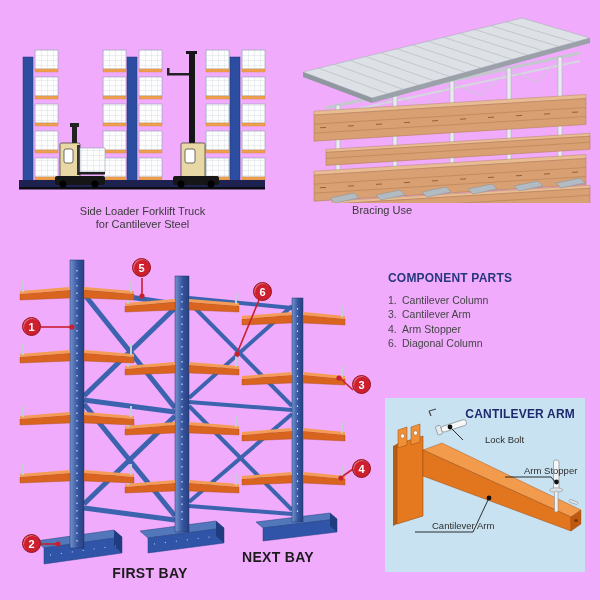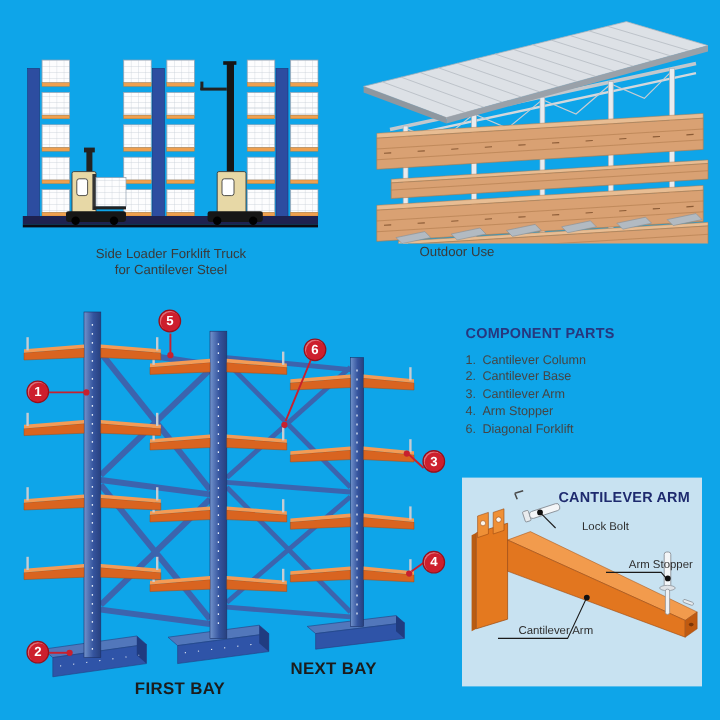--- a/index.html
+++ b/index.html
@@ -1,16 +1,16 @@
 <!DOCTYPE html>
 <html><head>
 <meta charset="utf-8">
 <style>
   html,body{margin:0;padding:0;background:#ffffff;}
-  .canvas{position:relative;width:600px;height:600px;background:#0ea5e9;overflow:hidden;
+  .canvas{position:relative;width:600px;height:600px;background:#f0abfc;overflow:hidden;
           font-family:"Liberation Sans",sans-serif;}
   .panel{position:absolute;}
   .caption{color:#3a3a3a;font-size:11px;line-height:1.18;}
   .caption.center{text-align:center;}
   .caption.right{text-align:right;}
   .parts-title{margin:0;color:#27377e;font-size:12px;font-weight:bold;letter-spacing:.2px;}
   .parts-list{list-style:none;margin:9px 0 0 0;padding:0;}
   .parts-list li{font-size:10.5px;color:#454545;margin:0 0 2.4px 0;}
   .parts-list .num{display:inline-block;width:14px;}
   .arm-box{position:absolute;left:385px;top:398px;width:200px;height:174px;background:#c8e2f1;}
@@ -130,21 +130,21 @@
       <g>
         <polygon points="30,190 54,185 59,190 35,195" fill="#b2bac2" stroke="#878e96" stroke-width="0.5"></polygon>
         <polygon points="76,187 100,182 105,187 81,192" fill="#b2bac2" stroke="#878e96" stroke-width="0.5"></polygon>
         <polygon points="122,184 146,179 151,184 127,189" fill="#b2bac2" stroke="#878e96" stroke-width="0.5"></polygon>
         <polygon points="168,181 192,176 197,181 173,186" fill="#b2bac2" stroke="#878e96" stroke-width="0.5"></polygon>
         <polygon points="214,178 238,173 243,178 219,183" fill="#b2bac2" stroke="#878e96" stroke-width="0.5"></polygon>
         <polygon points="256,175 280,170 285,175 261,180" fill="#b2bac2" stroke="#878e96" stroke-width="0.5"></polygon>
       </g>
     </svg>
     <div class="caption right" style="position:absolute;left:0;top:196px;width:112px;">
-      <div>Outdoor Use</div>
+      <div>Bracing Use</div>
     </div>
   </section>
 
   <section class="panel" style="left:0;top:250px;width:390px;height:350px;">
     <svg width="390" height="340" viewBox="0 0 390 340">
       <defs>
         <linearGradient id="colGrad" x1="0" y1="0" x2="1" y2="0">
           <stop offset="0" stop-color="#7293cc"></stop>
             <stop offset="0.55" stop-color="#35549e"></stop>
             <stop offset="1" stop-color="#27407e"></stop>
@@ -320,24 +320,23 @@
       </div>
 
     <div class="bay-label" style="left:110px;top:315px;width:80px;text-align:center;">FIRST BAY</div>
     <div class="bay-label" style="left:238px;top:299px;width:80px;text-align:center;">NEXT BAY</div>
   </section>
 
   <section class="panel" style="left:388px;top:271px;width:200px;">
     <h2 class="parts-title">COMPONENT PARTS</h2>
     <ol class="parts-list">
       <li><span class="num">1.</span><span>Cantilever Column</span></li>
-      <li><span class="num">2.</span><span>Cantilever Base</span></li>
       <li><span class="num">3.</span><span>Cantilever Arm</span></li>
       <li><span class="num">4.</span><span>Arm Stopper</span></li>
-      <li><span class="num">6.</span><span>Diagonal Forklift</span></li>
+      <li><span class="num">6.</span><span>Diagonal Column</span></li>
     </ol>
   </section>
 
   <div class="arm-box">
     <svg width="200" height="174" viewBox="0 0 200 174" style="position:absolute;left:0;top:0;">
       <g>
         <polygon points="8,48 12,46 12,126 8,128" fill="#b85c12"></polygon>
         <polygon points="12,46 38,38 38,118 12,126" fill="#e4791f" stroke="#9c4a10" stroke-width="0.6"></polygon>
         <polygon points="13,32 22,29 22,47 13,50" fill="#ef9036" stroke="#9c4a10" stroke-width="0.5"></polygon>
         <circle cx="17.5" cy="38" r="2.2" fill="#fdf6ec" stroke="#9c4a10" stroke-width="0.5"></circle>

